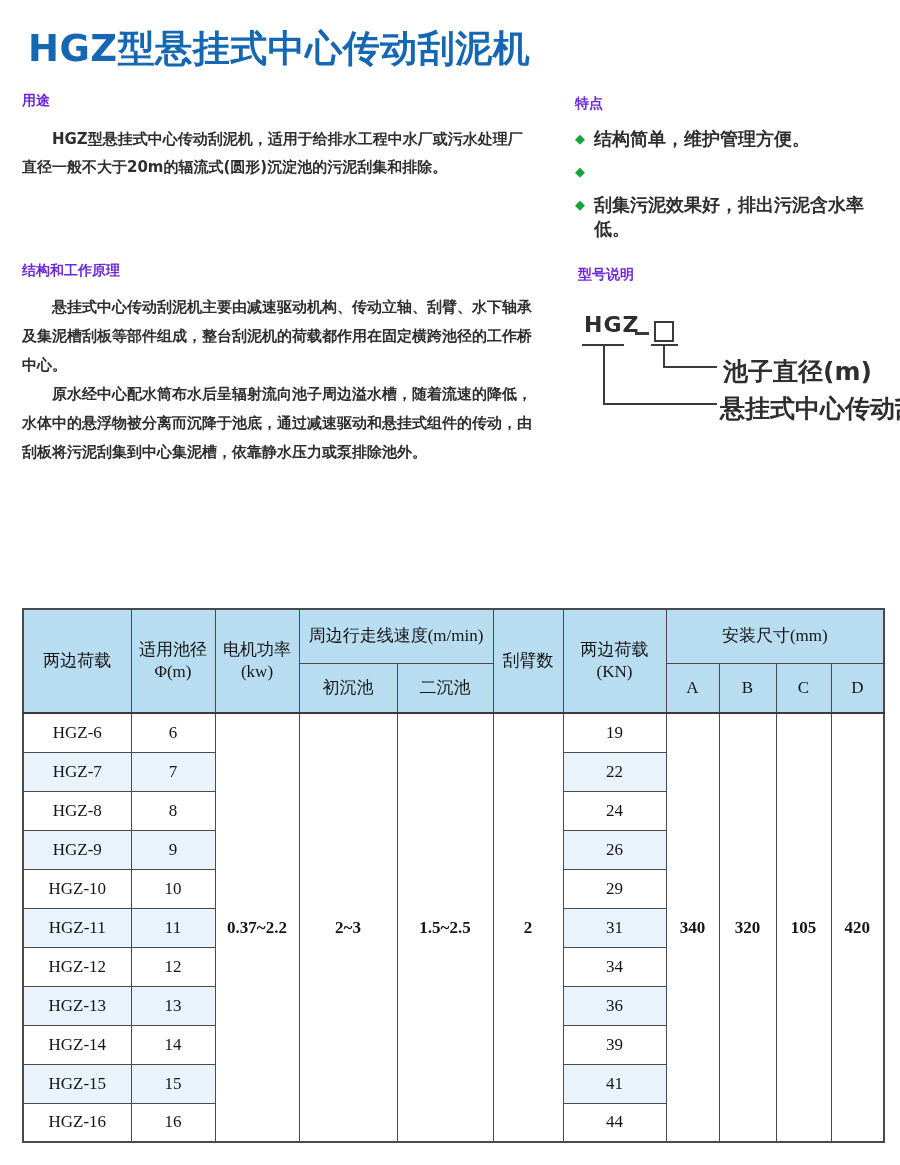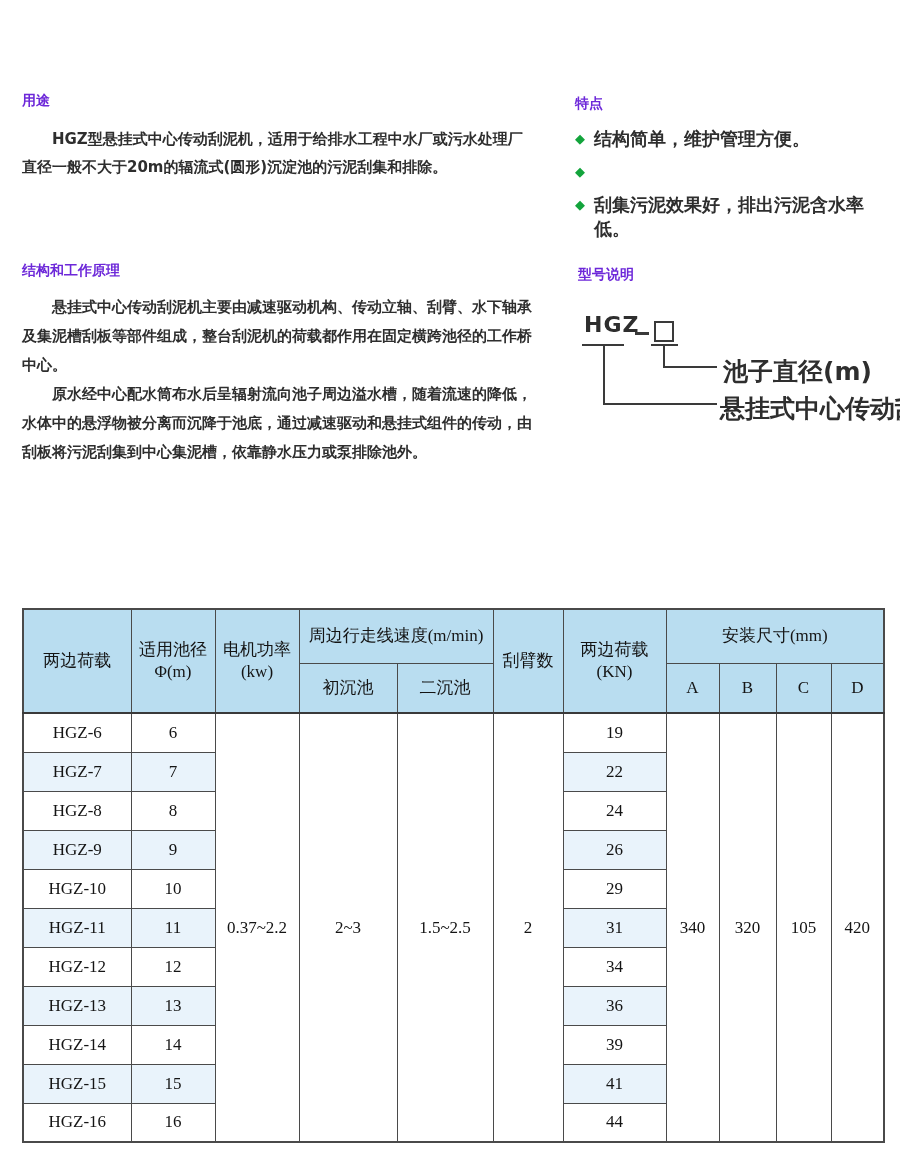--- a/index.html
+++ b/index.html
@@ -90,28 +90,29 @@
   }
   table.spec-table thead th {
     background: #b9ddf0;
     line-height: 22px;
   }
   table.spec-table thead { border-bottom: 2px solid #3a3a3a; }
   tr.h1 { height: 54px; }
   tr.h2 { height: 50px; }
   table.spec-table tbody tr { height: 39px; background: #ffffff; }
   table.spec-table tbody tr.alt td { background: #e9f3fb; }
-  table.spec-table tbody td.merge { background: #ffffff !important; }
+  table.spec-table tbody td.merge { background: #ffffff !important; font-weight: bold; }
   .th-line { display: block; }
 </style>
 </head>
 <body>
 
 <div class="page">
 
+  <div class="page-title">HGZ型悬挂式中心传动刮泥机</div>
 
   <section class="usage">
     <h2 class="sec-heading">用途</h2>
     <p class="body-text">HGZ型悬挂式中心传动刮泥机，适用于给排水工程中水厂或污水处理厂直径一般不大于20m的辐流式(圆形)沉淀池的污泥刮集和排除。</p>
   </section>
 
   <section class="features">
     <h2 class="sec-heading">特点</h2>
     <ul>
       <li>

